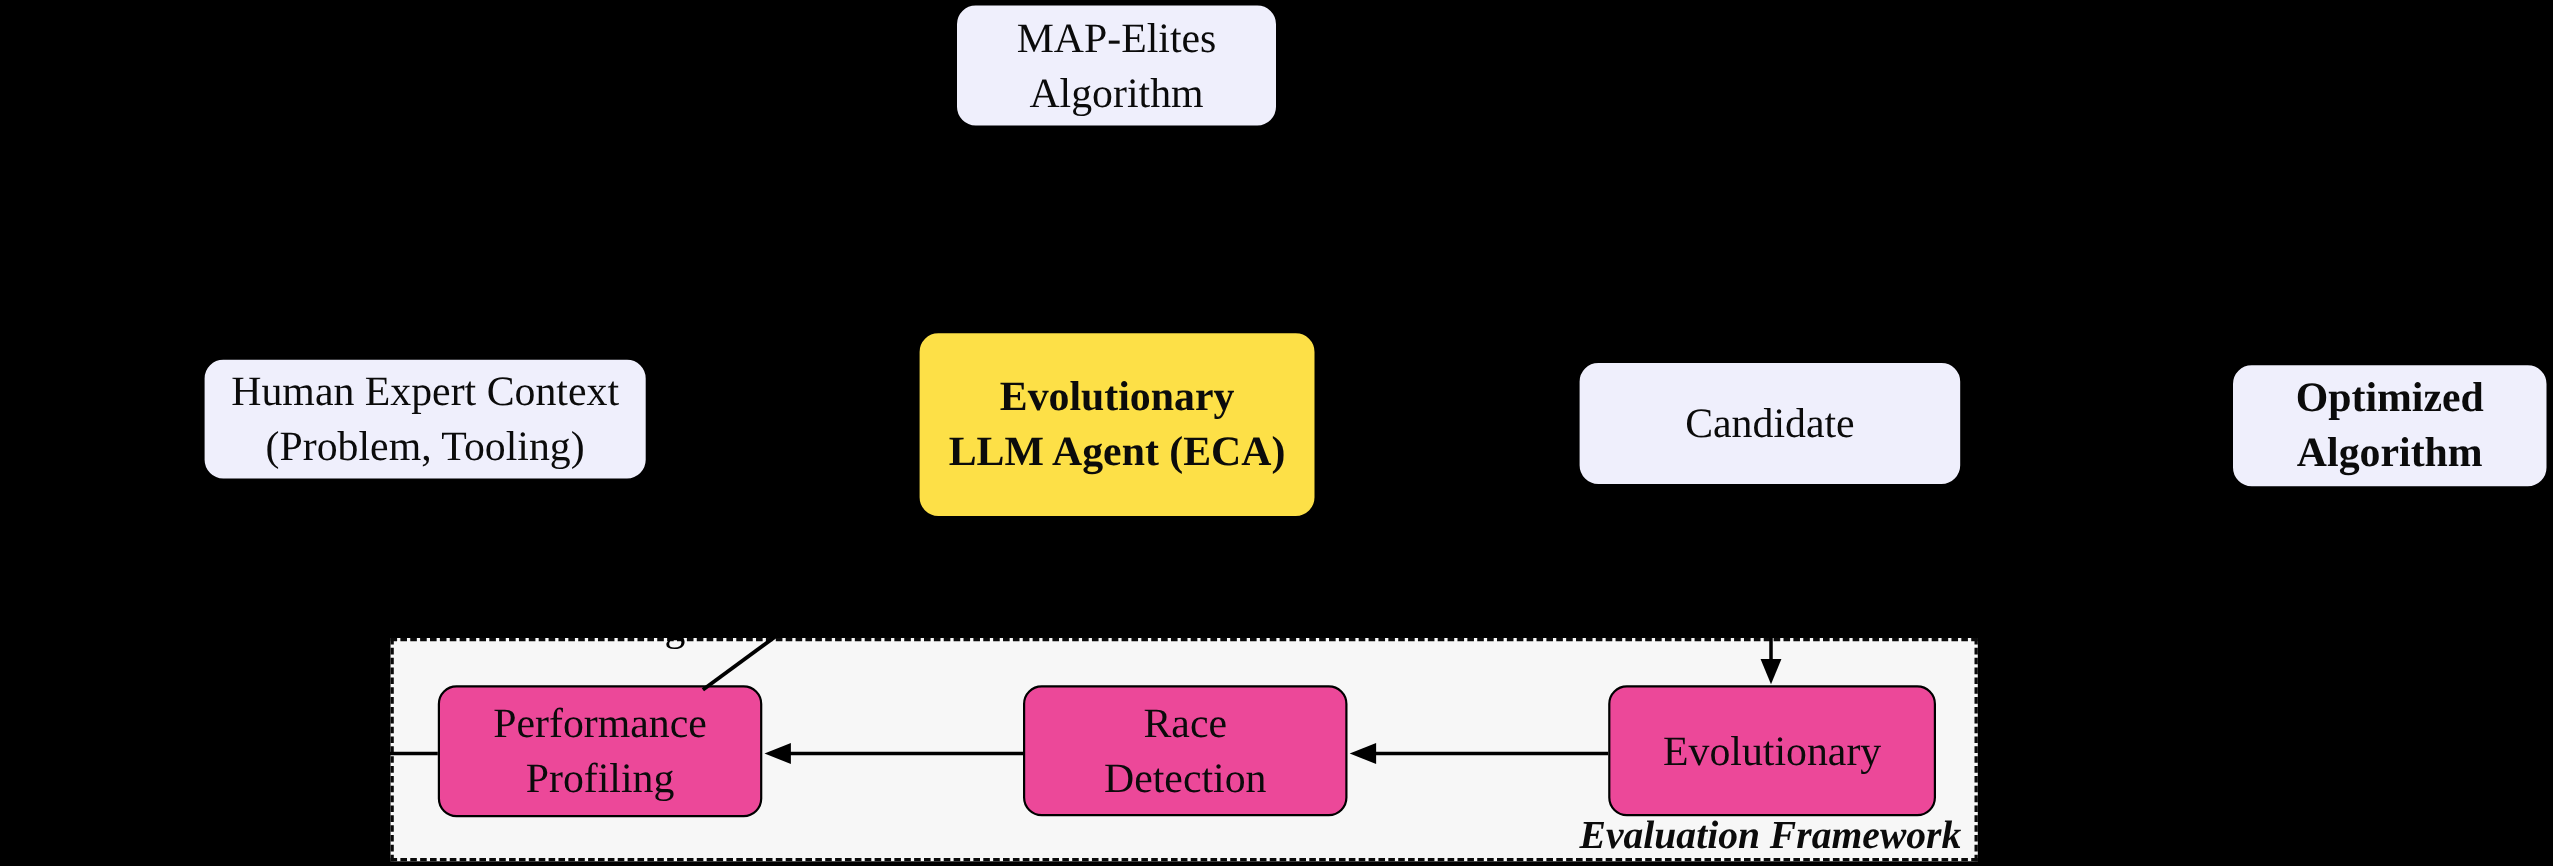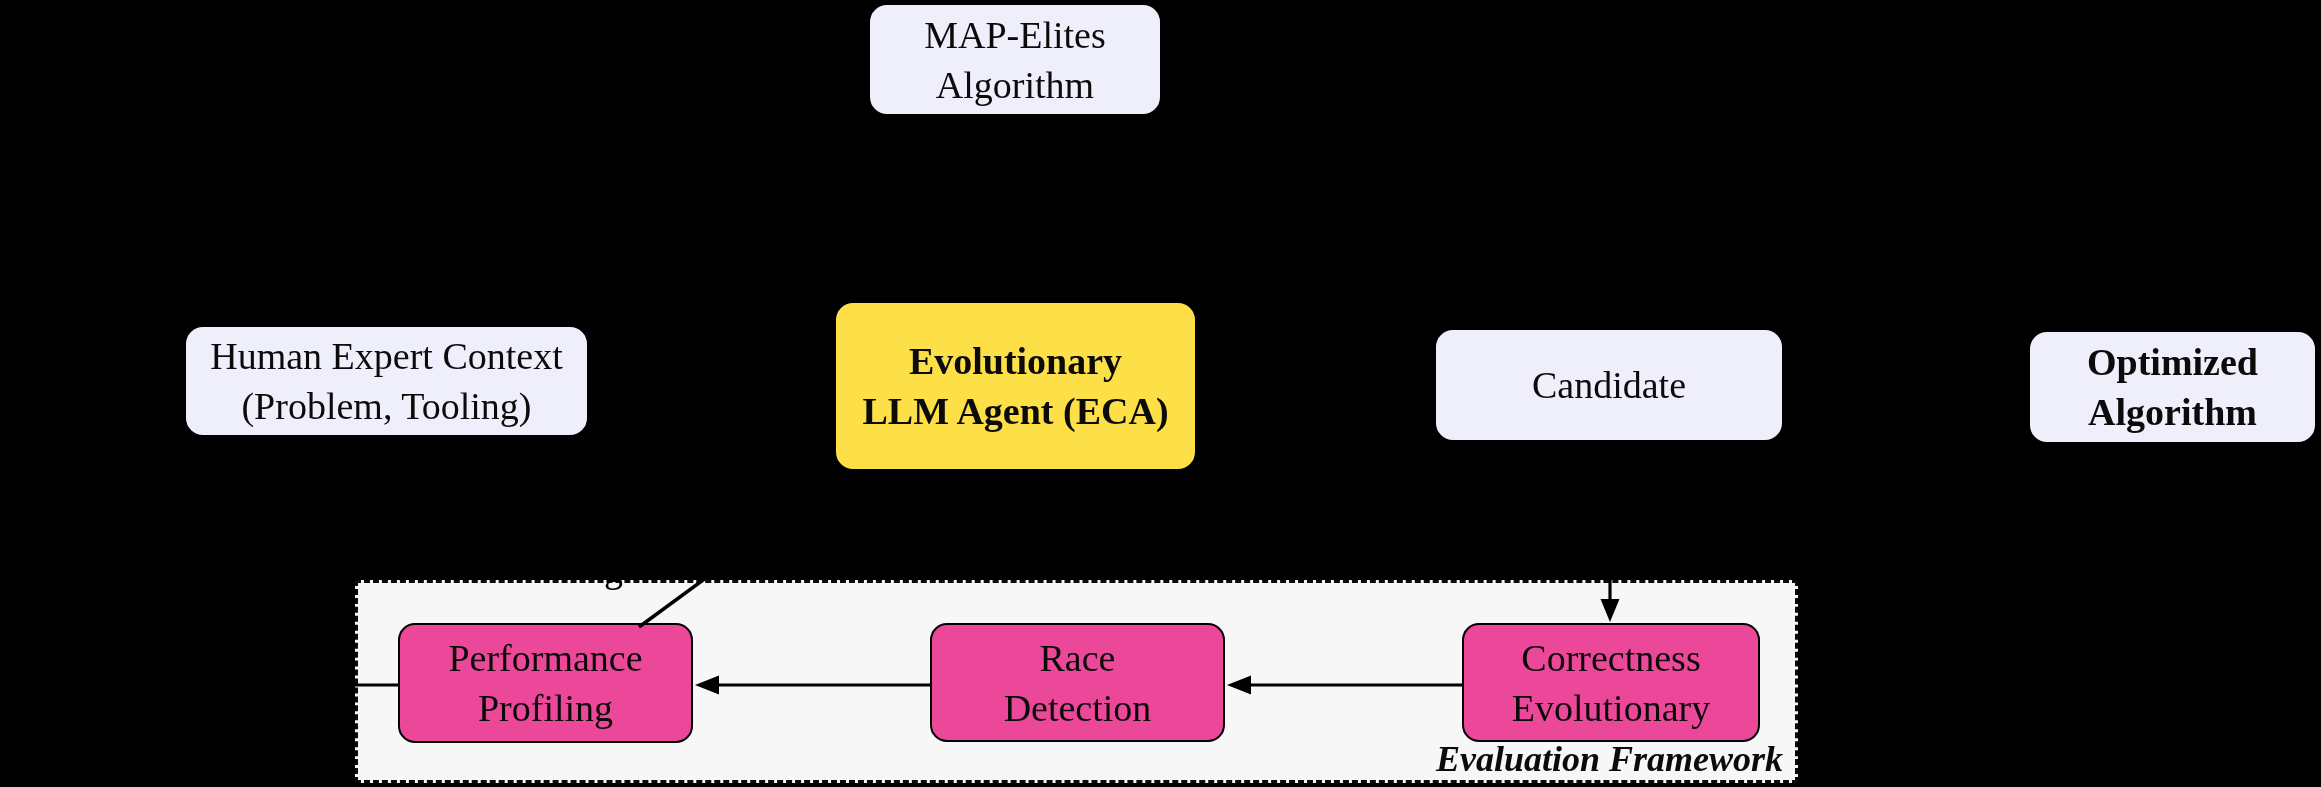--- a/index.html
+++ b/index.html
@@ -104,21 +104,20 @@
     <div>Performance</div>
     <div>Profiling</div>
   </div>
 
   <div class="node pink" id="box-race">
     <div>Race</div>
     <div>Detection</div>
   </div>
 
   <div class="node pink" id="box-corr">
-    <div>Correctness</div>
     <div>Evolutionary</div>
   </div>
 
   <svg class="overlay" viewBox="0 0 2321 787" xmlns="http://www.w3.org/2000/svg">
 
     <line x1="340" y1="685" x2="398" y2="685" stroke="#000" stroke-width="3.2"></line>
 
     <line x1="930" y1="685" x2="715" y2="685" stroke="#000" stroke-width="3.2"></line>
     <polygon points="695,685 719,675.5 719,694.5" fill="#000"></polygon>
 

